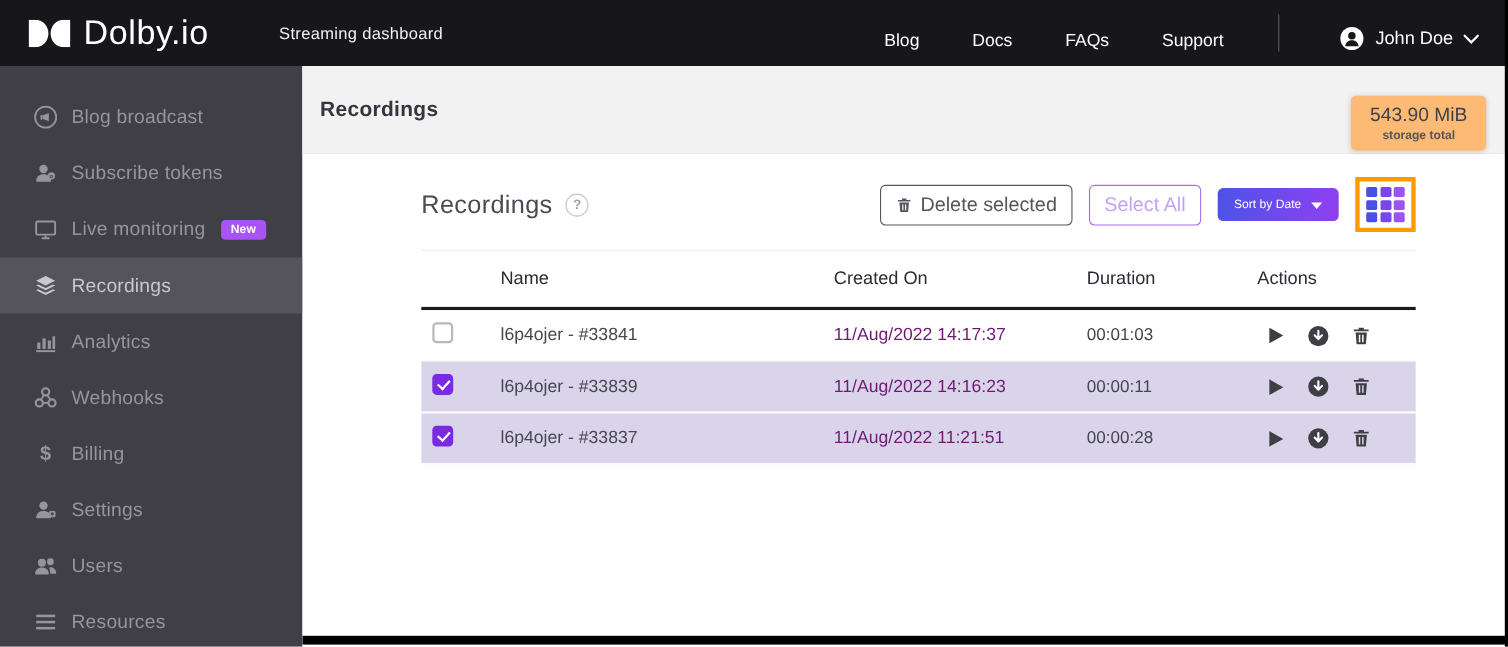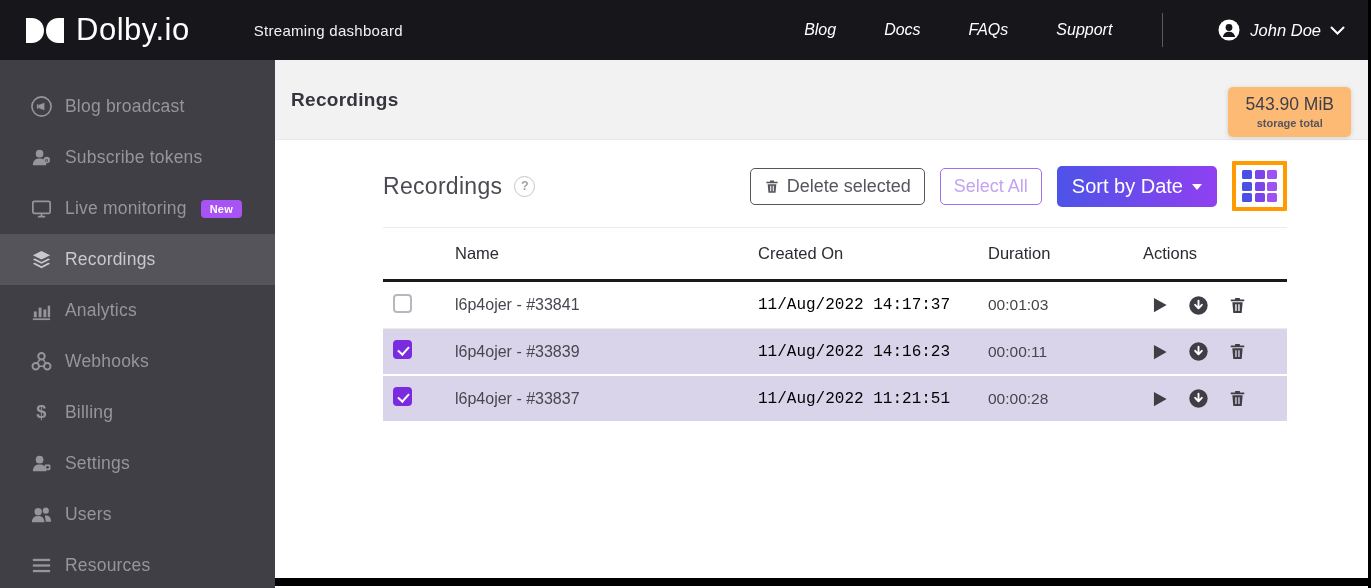--- a/index.html
+++ b/index.html
@@ -14,21 +14,21 @@
   
   .topbar {
     height:60px; background:#17171b;
     display:flex; align-items:center;
     padding:0 26px; color:#fff;
     position:relative; z-index:5;
   }
   .brand-wrap { display:flex; align-items:center; gap:12px; }
   .brand-text { font-size:31px; font-weight:500; letter-spacing:.5px; color:#fff; }
   .subtitle { font-size:15px; color:#f2f2f2; margin-left:64px; letter-spacing:.3px; }
-  .topnav { margin-left:auto; display:flex; align-items:center; gap:48px; font-size:16px;font-style:italic; }
+  .topnav { margin-left:auto; display:flex; align-items:flex-end; gap:48px; font-size:16px; }
   .topnav a { color:#fff; text-decoration:none; cursor:pointer; }
   .topnav-divider { width:1px; height:34px; background:#5a5a60; margin:0 6px 0 2px; }
   .user-menu { display:flex; align-items:center; gap:9px; cursor:pointer; }
   .user-name { font-size:16.5px; }
 
   
   .sidebar {
     position:absolute; top:60px; left:0; bottom:0; width:275px;
     background:#403f45; padding-top:21px;
   }
@@ -73,21 +73,21 @@
   .toolbar-actions { margin-left:auto; display:flex; align-items:center; gap:15px; }
   .btn { font-family:inherit; font-size:18px; border-radius:5px; cursor:pointer; background:#fff; }
   .btn-delete {
     display:flex; align-items:center; gap:7px;
     border:1px solid #55555d; color:#55555d; padding:7px 13px;
   }
   .btn-select-all { border:1px solid #a46cf0; color:#c3a3f1; padding:7px 13px; }
   .btn-sort {
     border:none; color:#fff; padding:9px 15px;
     background:linear-gradient(90deg,#4d53e8,#9040f0);
-    display:flex; align-items:center; gap:9px; font-size:20px;
+    display:flex; align-items:center; gap:9px; font-size:11px;
   }
   .caret-down { width:0; height:0; border-left:5.5px solid transparent; border-right:5.5px solid transparent; border-top:6.5px solid #fff; margin-top:2px; }
   .grid-btn {
     border:4px solid #ff9b00; background:#fff; padding:5px 6px;
     display:flex; cursor:pointer; border-radius:1px;
   }
   .grid-ic { display:grid; grid-template-columns:repeat(3,10px); grid-template-rows:repeat(3,9px); gap:2.5px; }
   .grid-ic span { border-radius:1.5px; }
   .gc1 { background:#4a50e4; } .gc2 { background:#7a46ec; } .gc3 { background:#9d52f4; }
 
@@ -98,21 +98,21 @@
   .t-row {
     display:grid; grid-template-columns:72px 303px 230px 155px 1fr;
     align-items:center;
   }
   .t-head { height:54px; border-bottom:3px solid #1a1a1e; font-size:16.5px; color:#2b2b33; font-weight:500; }
   .t-data { height:47px; font-size:16px; }
   .row-plain { background:#fff; border-bottom:1px solid #ececef; }
   .row-selected { background:#dad4ea; border-bottom:2px solid #ffffff; }
   .cell-check { padding-left:10px; }
   .cell-name { color:#47474f; }
-  .cell-created { color:#000000;font-family:Liberation Mono, monospace; }
+  .cell-created { color:#701a75; }
   .cell-duration { color:#45454d; font-size:15.5px; }
   .cell-actions { display:flex; align-items:center; gap:15px; padding-left:4px; }
   .act-btn { background:none; border:none; cursor:pointer; width:24px; height:24px; display:flex; align-items:center; justify-content:center; padding:0; }
 
   .checkbox {
     width:19px; height:19px; border-radius:4px; cursor:pointer;
     border:2px solid #b7b7bf; background:#fff; position:relative; display:inline-block;
   }
   .checkbox.checked { background:#7a2be0; border-color:#7a2be0; }
   .checkbox.checked::after {

